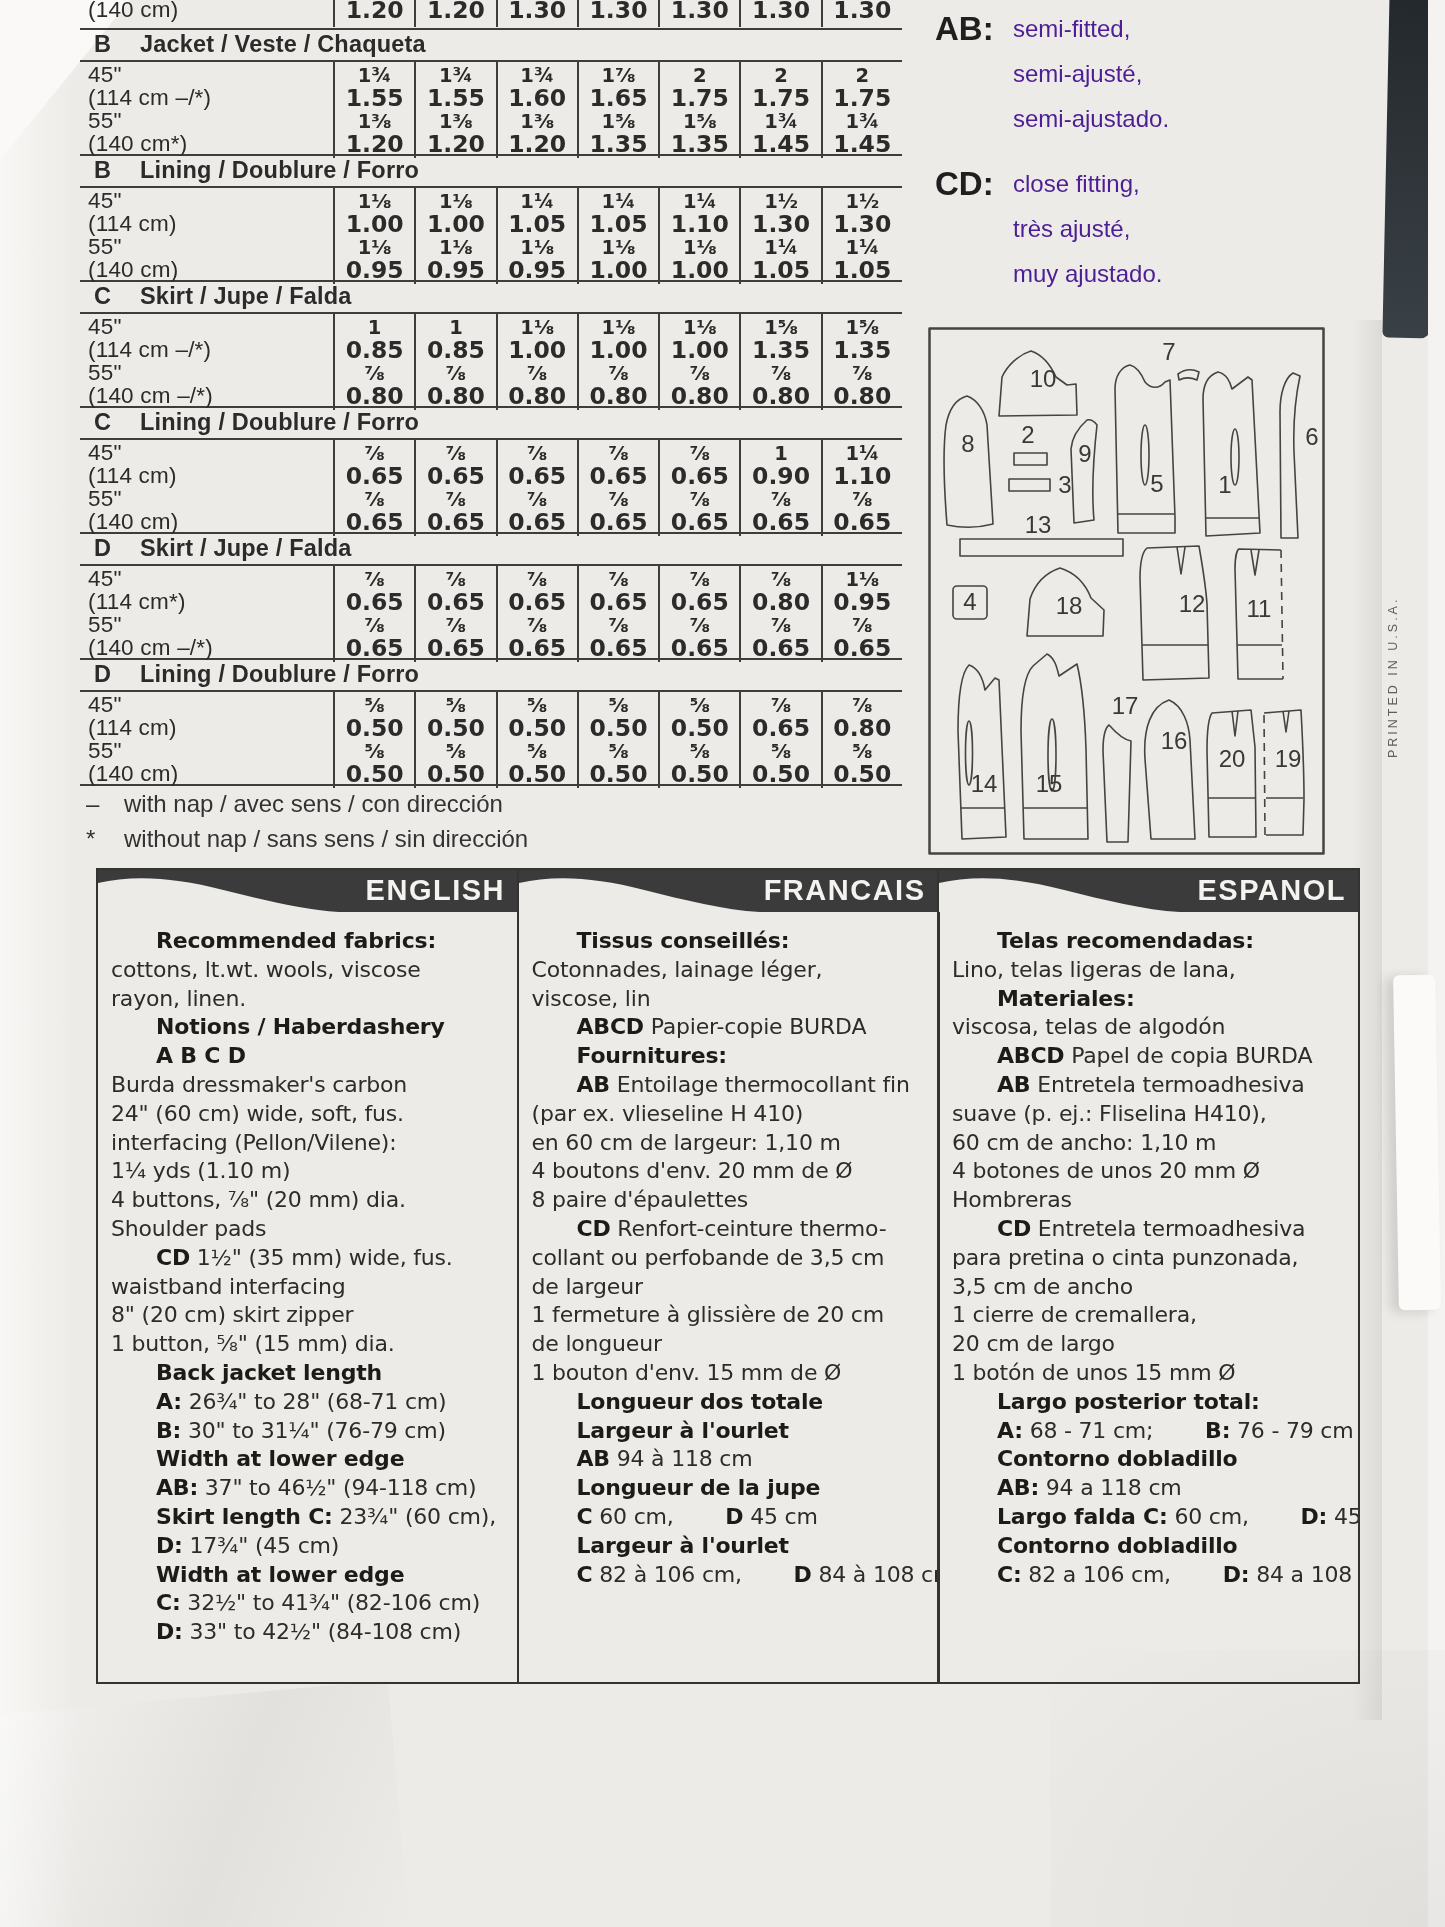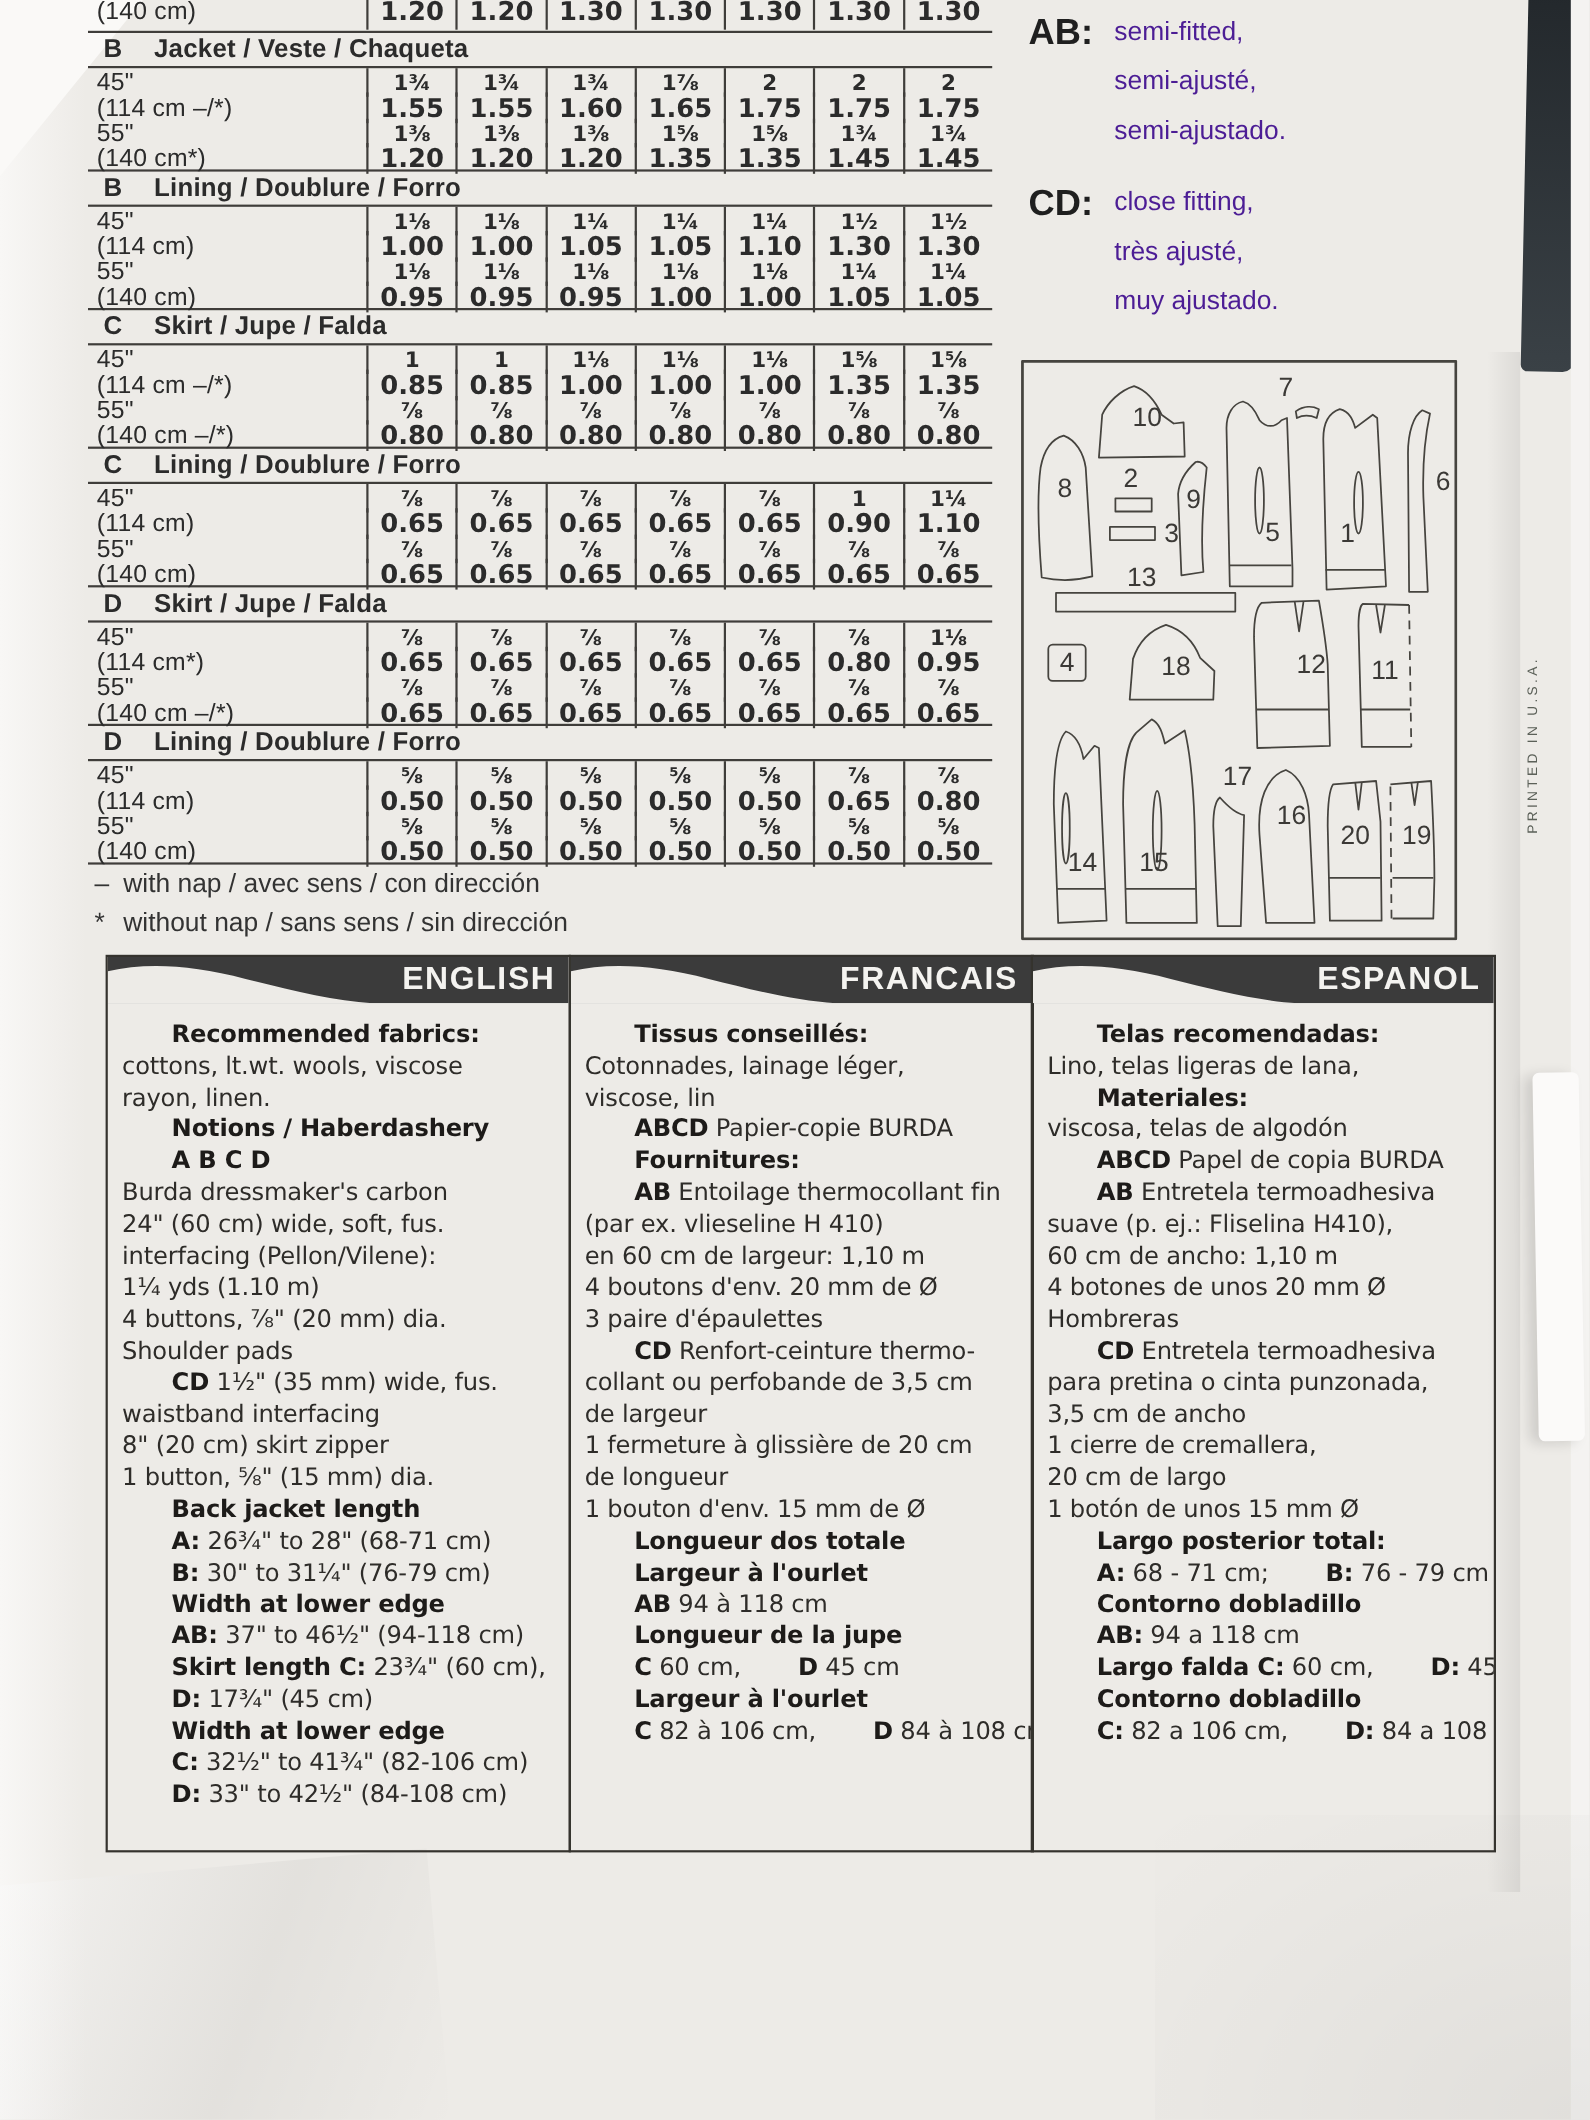--- a/index.html
+++ b/index.html
@@ -39,21 +39,21 @@
     font-family:"DejaVu Sans",sans-serif;display:flex;align-items:center;justify-content:center;}
   .frac .ycell{font-size:19.5px;padding-top:1px;}
   .dec  .ycell{font-size:23.5px;}
   .ylabel{font-size:22.5px;padding-left:8px;display:flex;align-items:center;font-weight:400;
     letter-spacing:0.2px;}
 
   
   #footnotes{position:absolute;left:86px;top:790px;font-size:24px;color:#333;}
   .fnote{display:flex;margin-bottom:7px;line-height:28px;}
   .fmark{width:22px;text-align:left;}
-  .ftext{margin-left:4px;}
+  .ftext{margin-left:16px;}
 
   
   #fitnotes{position:absolute;left:935px;top:6px;width:410px;}
   .fitrow{display:flex;margin-bottom:20px;}
   .fitlabel{font-weight:700;width:78px;font-size:33px;line-height:45px;color:#1f1f1f;}
   .fitlines{font-size:24px;line-height:45px;color:#4c1d95;}
 
   
   #diagram{position:absolute;left:928px;top:327px;width:397px;height:528px;}
   #diagram svg{display:block;width:100%;height:100%;}
@@ -524,21 +524,21 @@
     <div class="lbody">
         <div class="lline"><span class="b">Tissus conseillés:</span></div>
         <div class="lline"><span>Cotonnades, lainage léger,</span></div>
         <div class="lline"><span>viscose, lin</span></div>
         <div class="lline"><span class="b">ABCD</span><span> Papier-copie BURDA</span></div>
         <div class="lline"><span class="b">Fournitures:</span></div>
         <div class="lline"><span class="b">AB</span><span> Entoilage thermocollant fin</span></div>
         <div class="lline"><span>(par ex. vlieseline H 410)</span></div>
         <div class="lline"><span>en 60 cm de largeur: 1,10 m</span></div>
         <div class="lline"><span>4 boutons d'env. 20 mm de Ø</span></div>
-        <div class="lline"><span>3 paire d'épaulettes</span></div>
+        <div class="lline"><span>8 paire d'épaulettes</span></div>
         <div class="lline"><span class="b">CD</span><span> Renfort-ceinture thermo-</span></div>
         <div class="lline"><span>collant ou perfobande de 3,5 cm</span></div>
         <div class="lline"><span>de largeur</span></div>
         <div class="lline"><span>1 fermeture à glissière de 20 cm</span></div>
         <div class="lline"><span>de longueur</span></div>
         <div class="lline"><span>1 bouton d'env. 15 mm de Ø</span></div>
         <div class="lline"><span class="b">Longueur dos totale</span></div>
         <div class="lline"><span class="b">Largeur à l'ourlet</span></div>
         <div class="lline"><span class="b">AB</span><span> 94 à 118 cm</span></div>
         <div class="lline"><span class="b">Longueur de la jupe</span></div>

